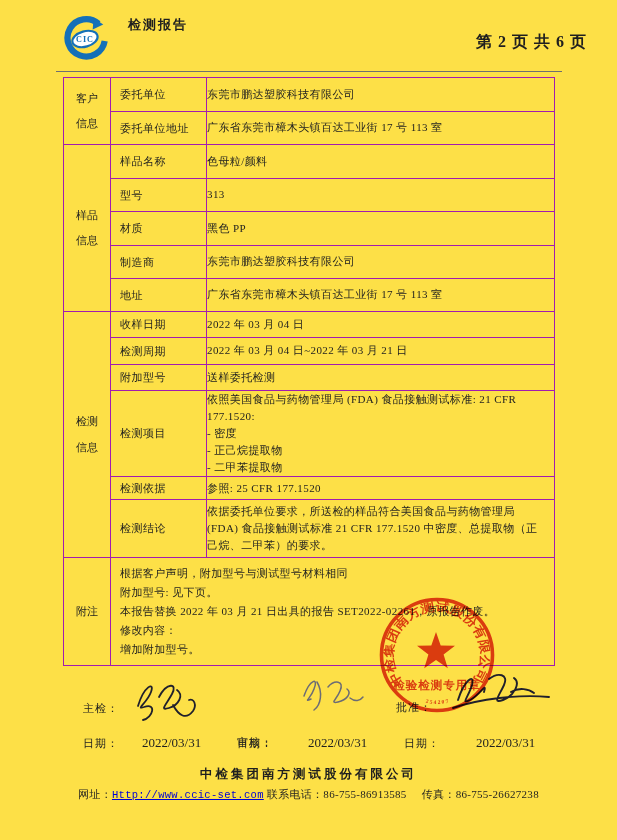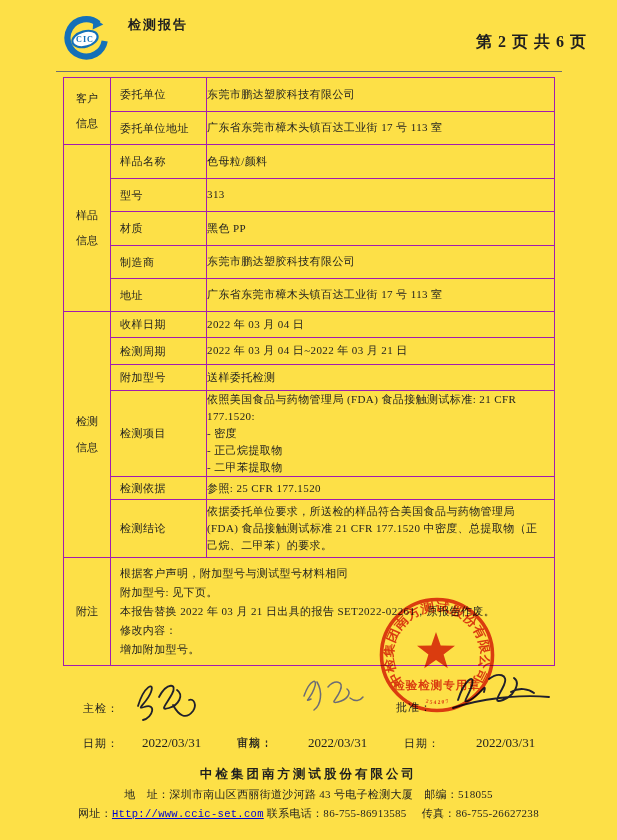--- a/index.html
+++ b/index.html
@@ -169,23 +169,19 @@
     <circle cx="65" cy="65" r="55.5" fill="none" stroke="#d93425" stroke-width="3.6"></circle>
     <polygon points="64,42 68.7,55.5 83,55.8 71.6,64.5 75.8,78.2 64,70 52.2,78.2 56.4,64.5 45,55.8 59.3,55.5" fill="#d93425"></polygon>
     <text font-size="12"><textPath href="#sealArc" startOffset="0" textLength="196" lengthAdjust="spacingAndGlyphs">中检集团南方测试股份有限公司</textPath></text>
     <text x="65" y="99" text-anchor="middle" font-size="11.5" letter-spacing="1">检验检测专用章</text>
     <text font-size="5.5" font-weight="normal"><textPath href="#serialArc" startOffset="50%" text-anchor="middle">2 5 4 2 0 7</textPath></text>
   </svg>
 
   <div class="footer">
     <div class="f-company">中检集团南方测试股份有限公司</div>
     <div class="f-line">
-      <span>地　址：</span><span>深圳市南山区西丽街道沙河路 43 号电子检测大厦</span>
-      <span style="margin-left:8px">邮编：</span><span>518055</span>
-    </div>
-    <div class="f-line">
       <span>网址：</span><a class="f-link" href="#">Http://www.ccic-set.com</a>
       <span style="">联系电话：</span><span>86-755-86913585</span>
       <span style="margin-left:12px">传真：</span><span>86-755-26627238</span>
     </div>
   </div>
 
 </div>
 
 </body></html>

